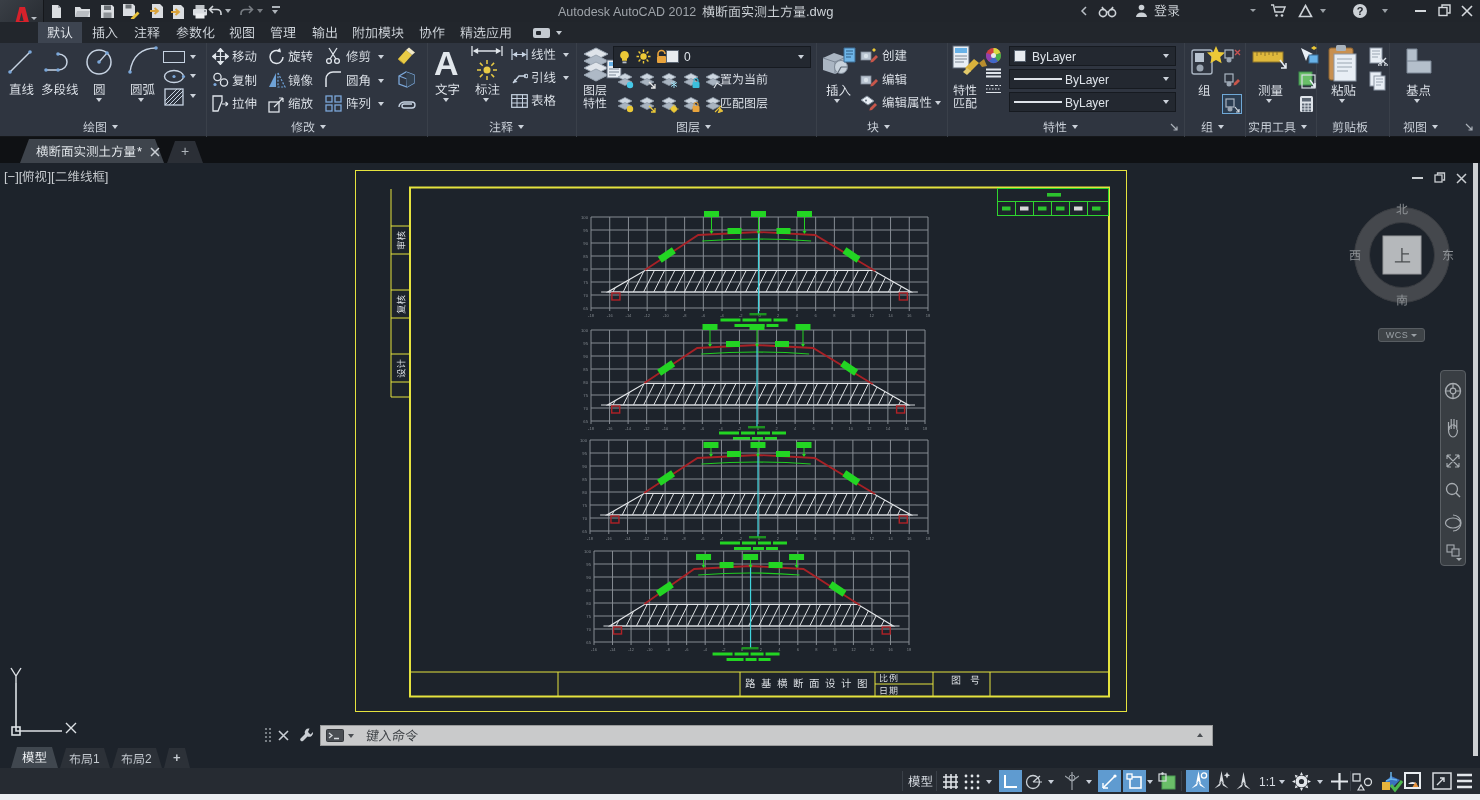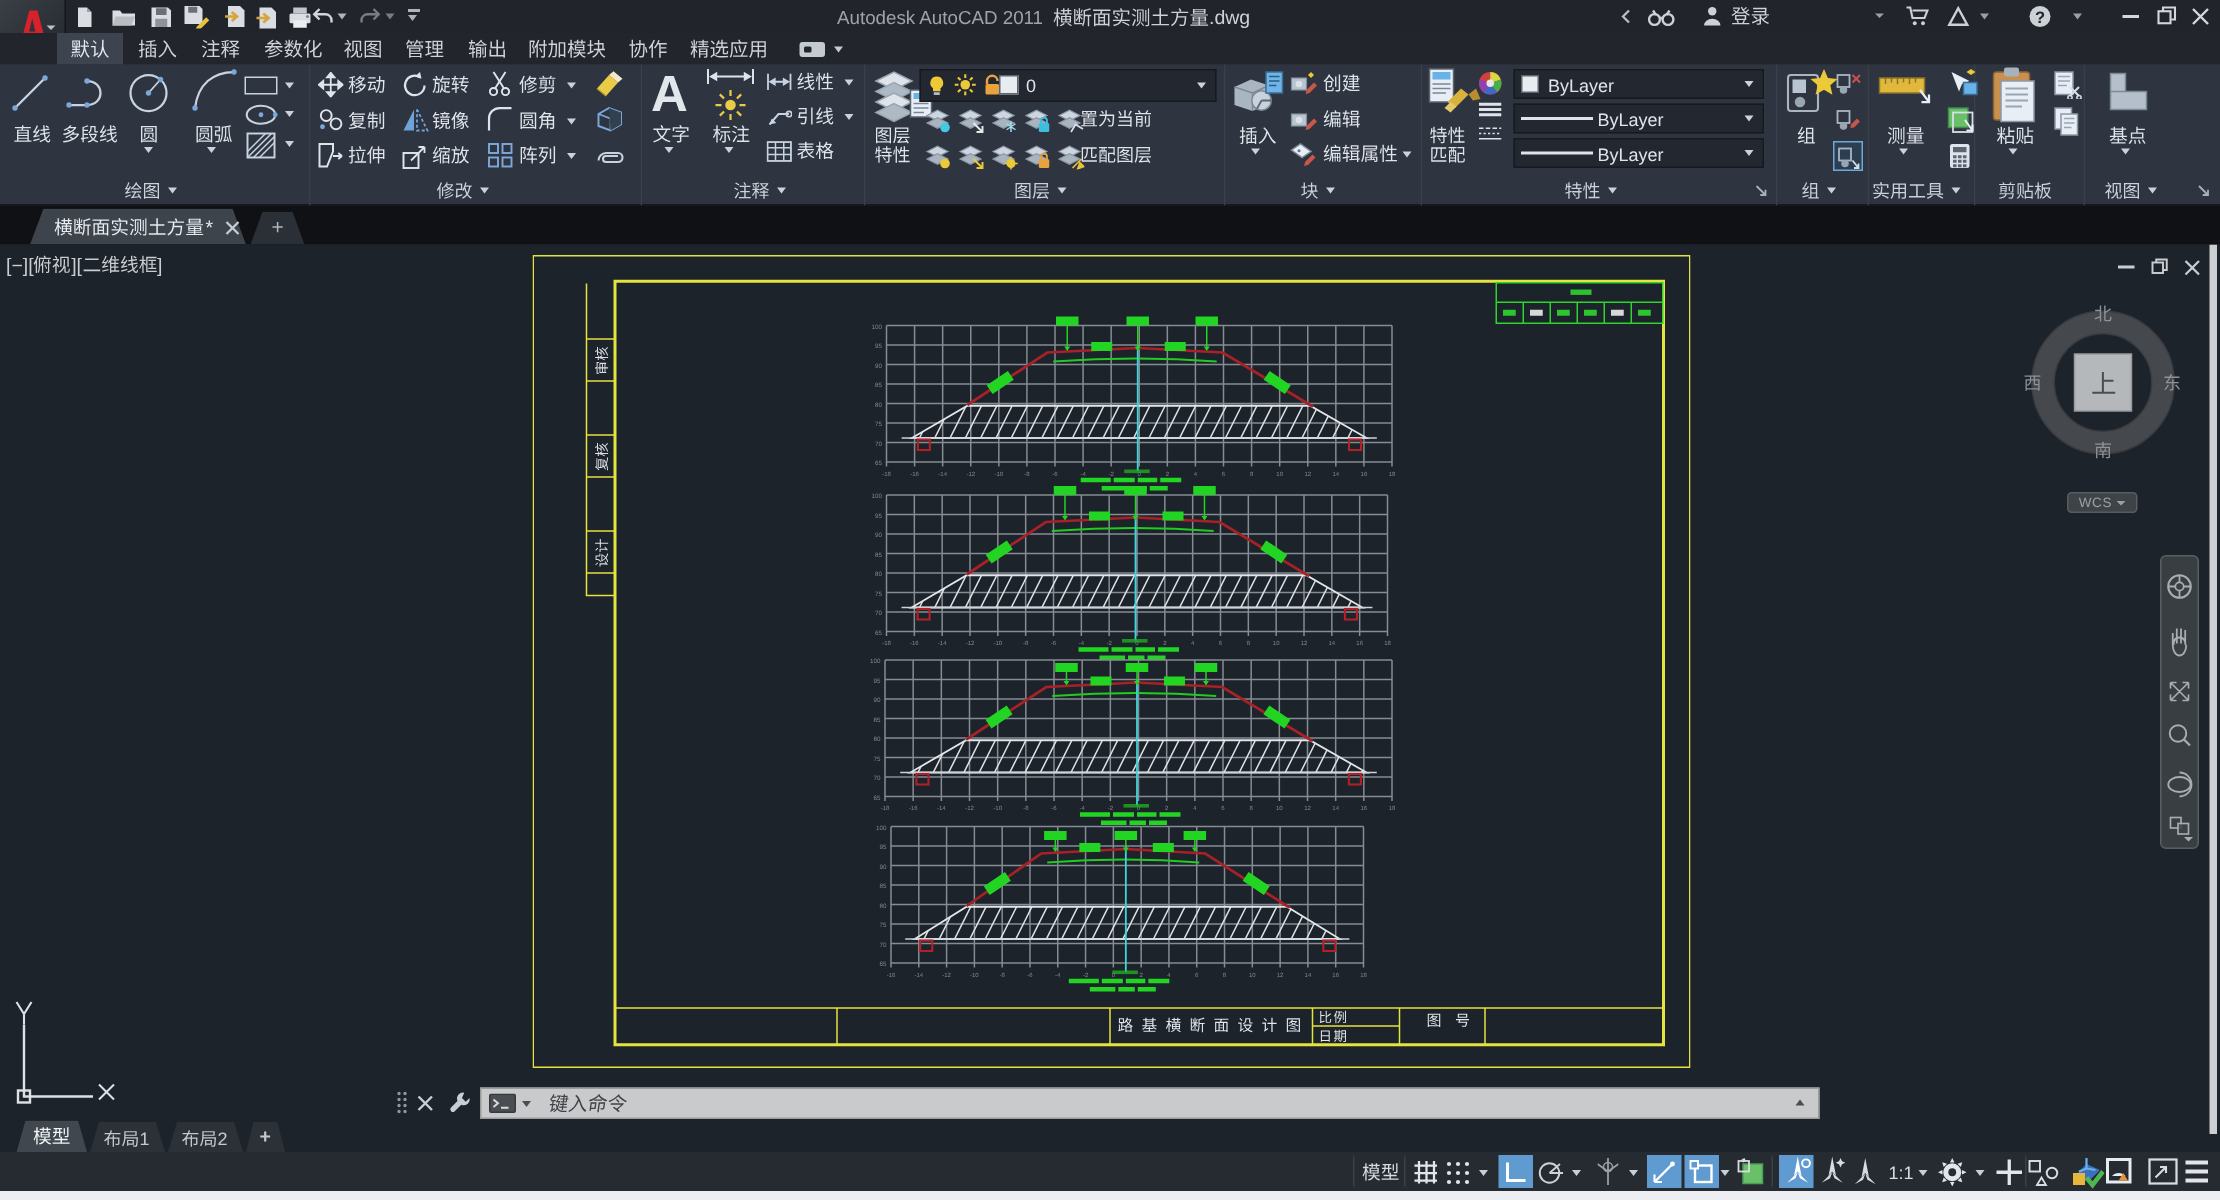--- a/index.html
+++ b/index.html
@@ -169,21 +169,21 @@
     <svg class="abs" style="left:208px;top:5px" width="14" height="12" viewBox="0 0 14 12">
       <path d="M5 1 L1.5 4.5 L5 8 M1.5 4.5 H9 a4 4 0 0 1 4 4 V10" stroke="#d2d6da" stroke-width="1.6" fill="none"></path>
     </svg>
     <div class="abs tri-d" style="left:225px;top:9px;border-top-color:#aeb4ba"></div>
     <svg class="abs" style="left:240px;top:5px" width="14" height="12" viewBox="0 0 14 12">
       <path d="M9 1 L12.5 4.5 L9 8 M12.5 4.5 H5 a4 4 0 0 0 -4 4 V10" stroke="#787d83" stroke-width="1.6" fill="none"></path>
     </svg>
     <div class="abs tri-d" style="left:257px;top:9px;border-top-color:#787d83"></div>
     <div class="abs" style="left:272px;top:6px;width:8px;height:1.5px;background:#aeb4ba"></div>
     <div class="abs tri-d" style="left:272px;top:10px;border-top-color:#aeb4ba"></div>
-    <div class="abs" style="left:558px;top:5px;font-size:12.5px;color:#9ea3a9">Autodesk AutoCAD 2011</div>
+    <div class="abs" style="left:558px;top:5px;font-size:12.5px;color:#9ea3a9">Autodesk AutoCAD 2012</div>
     <div class="abs row" style="left:702px;top:4px;font-size:13.5px;color:#cdd2d7">
       <svg style="width:104px;height:13px;" viewBox="0 0 8000 1000" fill="#cdd2d7" preserveAspectRatio="none">
         <use href="#z6a2a" x="0"></use>
         <use href="#z65ad" x="1000"></use>
         <use href="#z9762" x="2000"></use>
         <use href="#z5b9e" x="3000"></use>
         <use href="#z6d4b" x="4000"></use>
         <use href="#z571f" x="5000"></use>
         <use href="#z65b9" x="6000"></use>
         <use href="#z91cf" x="7000"></use>

